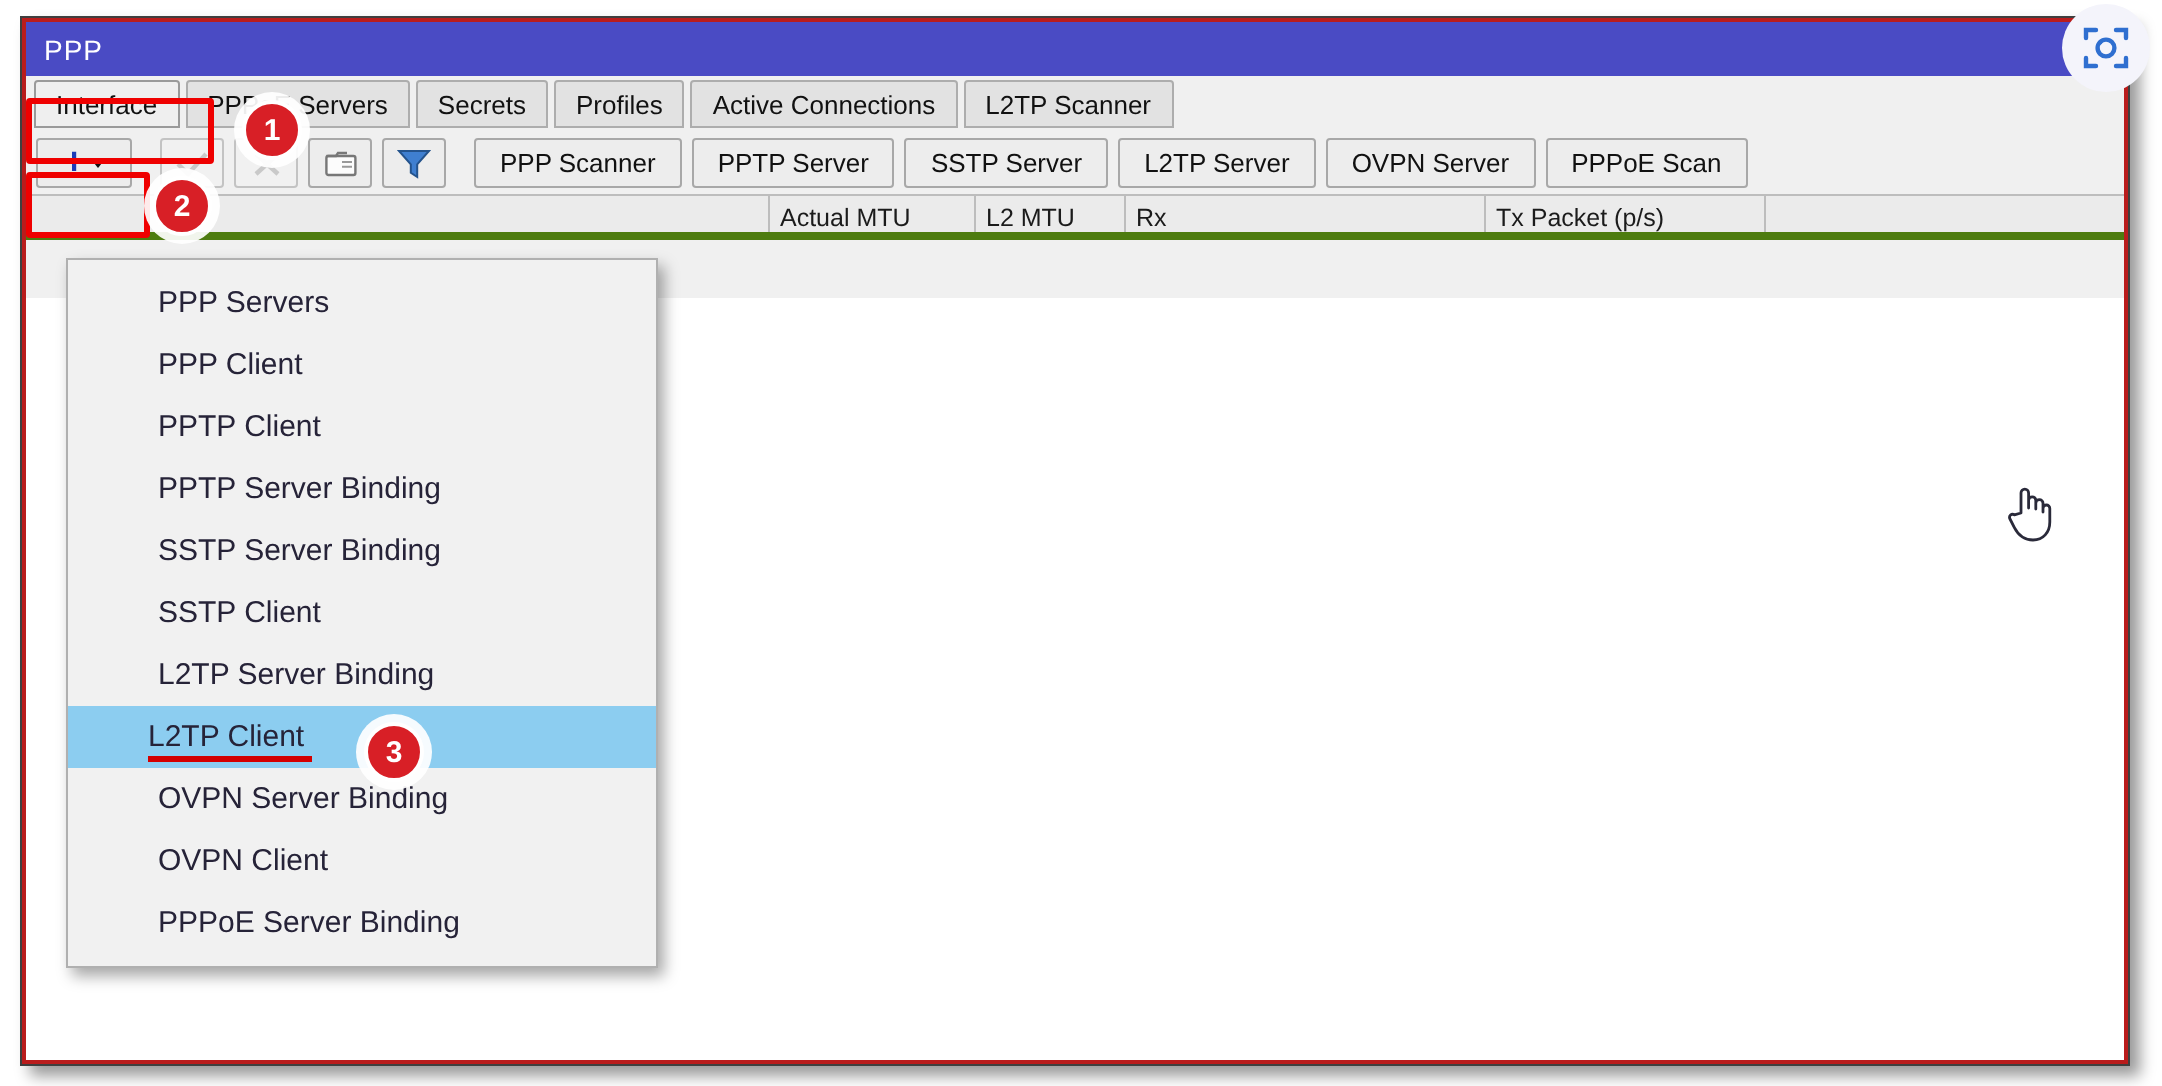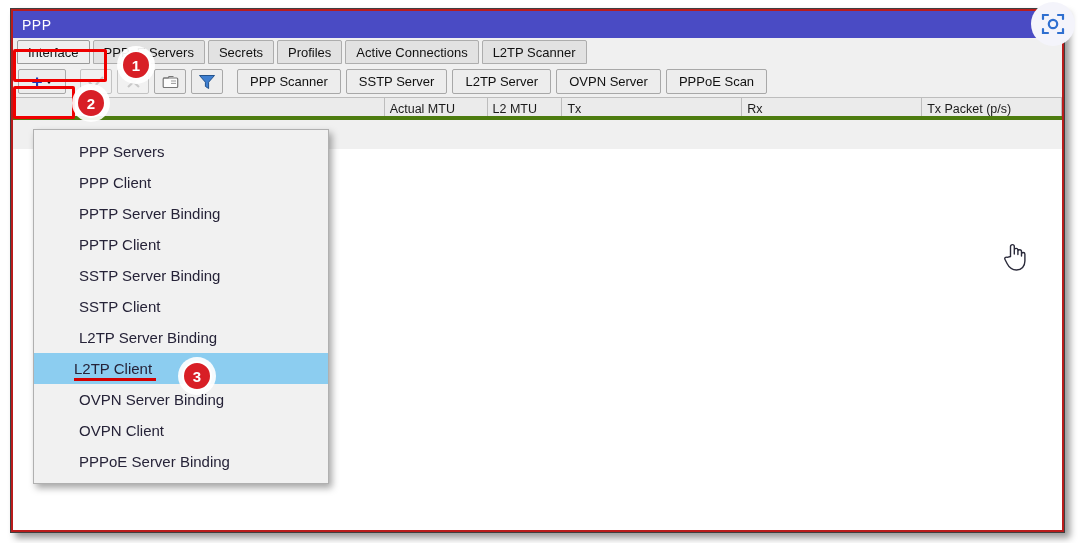--- a/index.html
+++ b/index.html
@@ -309,45 +309,45 @@
 
         <div class="tbtn">
           <svg width="18" height="16" viewBox="0 0 18 16">
             <path d="M1.5 1.5 H16.5 L10.6 8.2 V14.5 L7.4 12.4 V8.2 Z" fill="#3f7fd0" stroke="#24538c" stroke-width="1"></path>
           </svg>
         </div>
 
         <div class="tbsep"></div>
 
         <div class="tbutton"><span>PPP Scanner</span></div>
+        <div class="tbutton"><span>PPTP Server</span></div>
         <div class="tbutton"><span>SSTP Server</span></div>
         <div class="tbutton"><span>L2TP Server</span></div>
         <div class="tbutton"><span>OVPN Server</span></div>
         <div class="tbutton"><span>PPPoE Scan</span></div>
       </div>
 
       <div class="colheader">
         <div class="colcell" style="width:62px"></div>
         <div class="colcell" style="width:310px"></div>
         <div class="colcell" style="width:103px">Actual MTU</div>
         <div class="colcell" style="width:75px">L2 MTU</div>
-        <div class="colcell" style="width:180px">Tx</div>
         <div class="colcell" style="width:180px">Rx</div>
         <div class="colcell" style="width:140px">Tx Packet (p/s)</div>
       </div>
 
       <div class="tablebody"></div>
 
     </div>
 
     <div class="menu">
       <div class="menu-item"><span class="mi-label">PPP Servers</span></div>
       <div class="menu-item"><span class="mi-label">PPP Client</span></div>
+      <div class="menu-item"><span class="mi-label">PPTP Client</span></div>
       <div class="menu-item"><span class="mi-label">PPTP Server Binding</span></div>
-      <div class="menu-item"><span class="mi-label">PPTP Client</span></div>
       <div class="menu-item"><span class="mi-label">SSTP Server Binding</span></div>
       <div class="menu-item"><span class="mi-label">SSTP Client</span></div>
       <div class="menu-item"><span class="mi-label">L2TP Server Binding</span></div>
       <div class="menu-item selected underlined"><span class="mi-label">L2TP Client</span></div>
       <div class="menu-item"><span class="mi-label">OVPN Server Binding</span></div>
       <div class="menu-item"><span class="mi-label">OVPN Client</span></div>
       <div class="menu-item"><span class="mi-label">PPPoE Server Binding</span></div>
     </div>
 
   </div>

